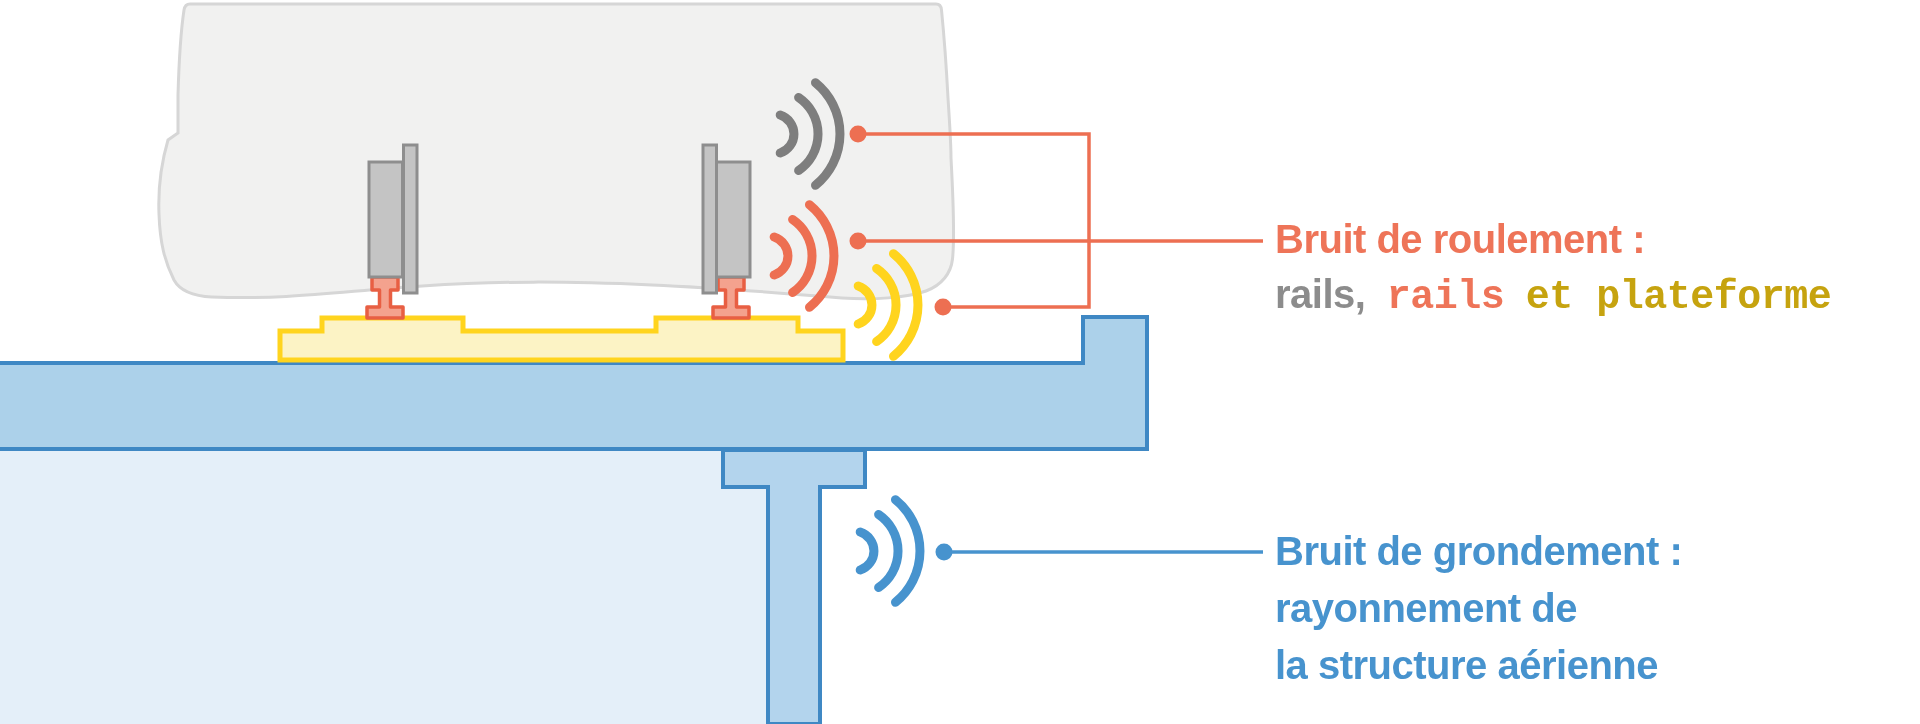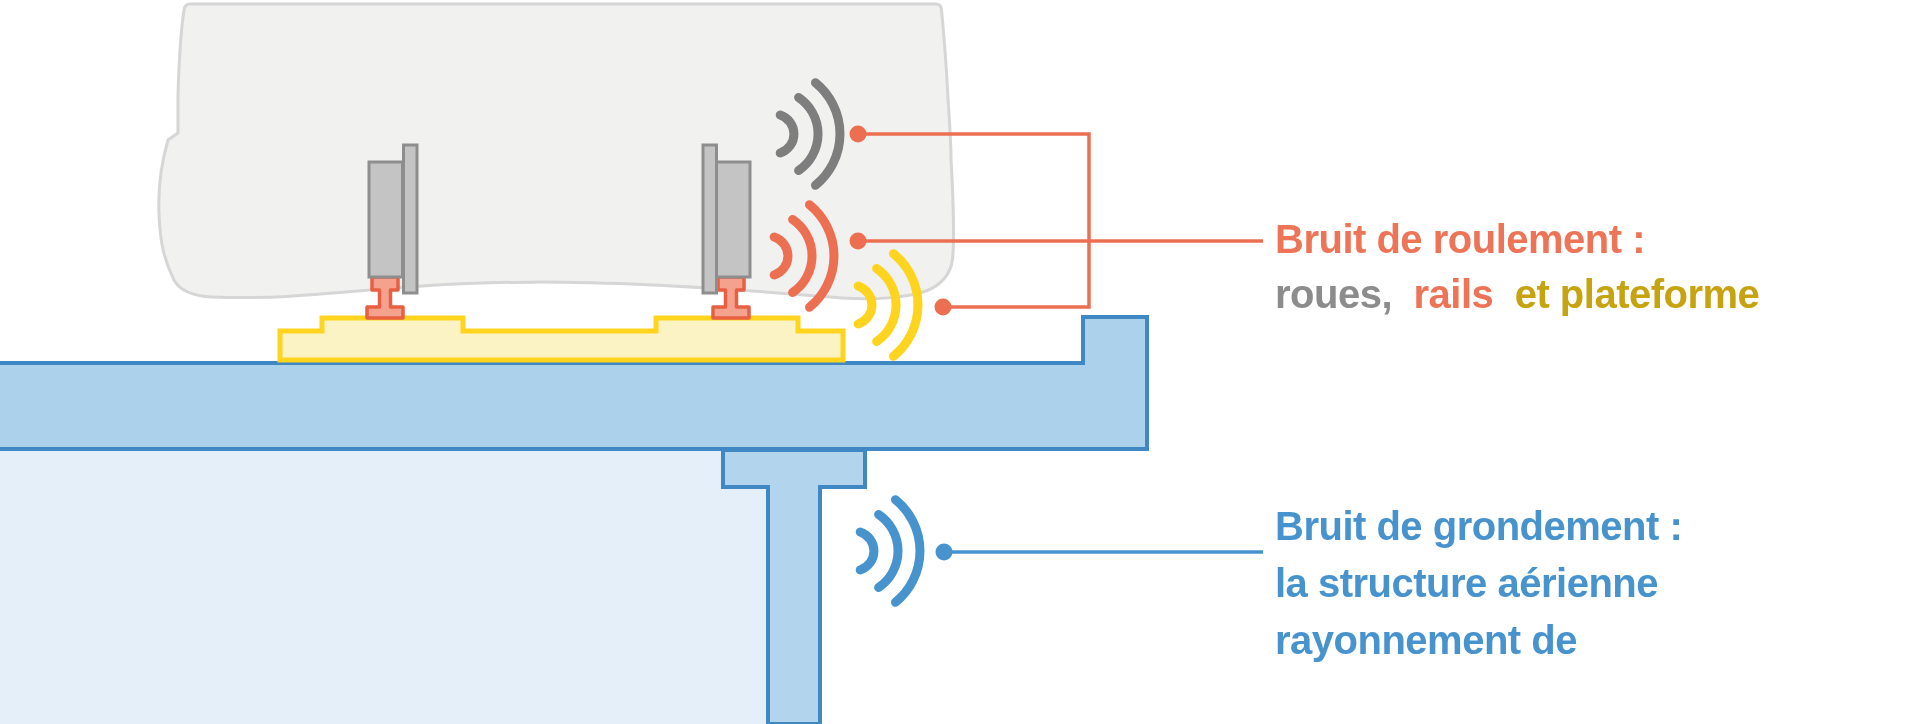--- a/index.html
+++ b/index.html
@@ -40,26 +40,26 @@
   .dot-blue     { fill: var(--blue); }
   
   .label {
     position: absolute;
     font-weight: bold;
     font-size: 40px;
     letter-spacing: -0.5px;
     white-space: nowrap;
   }
   #label-rolling  { left: 1275px; top: 212px; line-height: 55px; }
-  #label-rumbling { left: 1275px; top: 498px; line-height: 57px; }
+  #label-rumbling { left: 1275px; top: 523px; line-height: 57px; }
   .t-salmon  { color: var(--salmon_text); }
   .t-gray    { color: var(--gray_text); }
   .t-mustard { color: var(--mustard_text); text-align: center; }
   .t-blue    { color: var(--blue); }
-  .parts span + span { margin-left: 0.27em; }
+  .parts span + span { margin-left: 0.27em; font-family: Liberation Mono, monospace; }
 </style>
 </head>
 <body>
 
 <div class="stage">
 
   <svg width="1920" height="724" viewBox="0 0 1920 724">
 
     <defs>
       <g id="wave" fill="none" stroke-width="9" stroke-linecap="round">
@@ -114,25 +114,25 @@
 
     <circle class="dot-salmon" cx="858" cy="134" r="8.5"></circle>
     <circle class="dot-salmon" cx="858" cy="241" r="8.5"></circle>
     <circle class="dot-salmon" cx="943" cy="307" r="8.5"></circle>
     <circle class="dot-blue" cx="944" cy="552" r="8.5"></circle>
   </svg>
 
   <div id="label-rolling" class="label">
     <div class="t-salmon">Bruit de roulement :</div>
     <div class="parts">
-      <span class="t-gray">roues,</span>
+      <span class="t-gray">rails,</span>
       <span class="t-salmon">rails</span>
       <span class="t-mustard">et plateforme</span>
     </div>
   </div>
 
   <div id="label-rumbling" class="label">
     <div class="t-blue">Bruit de grondement :</div>
+    <div class="t-blue">rayonnement de</div>
     <div class="t-blue">la structure aérienne</div>
-    <div class="t-blue">rayonnement de</div>
   </div>
 
 </div>
 
 </body></html>

